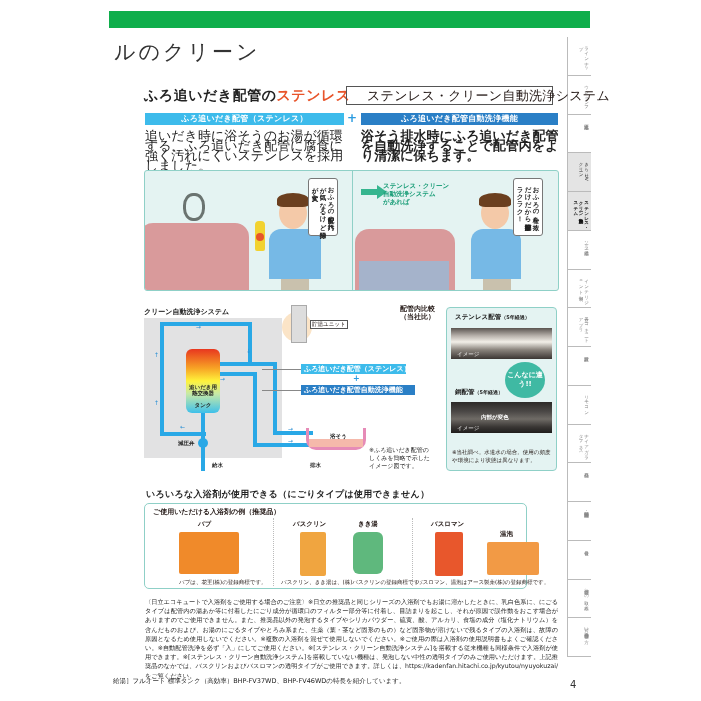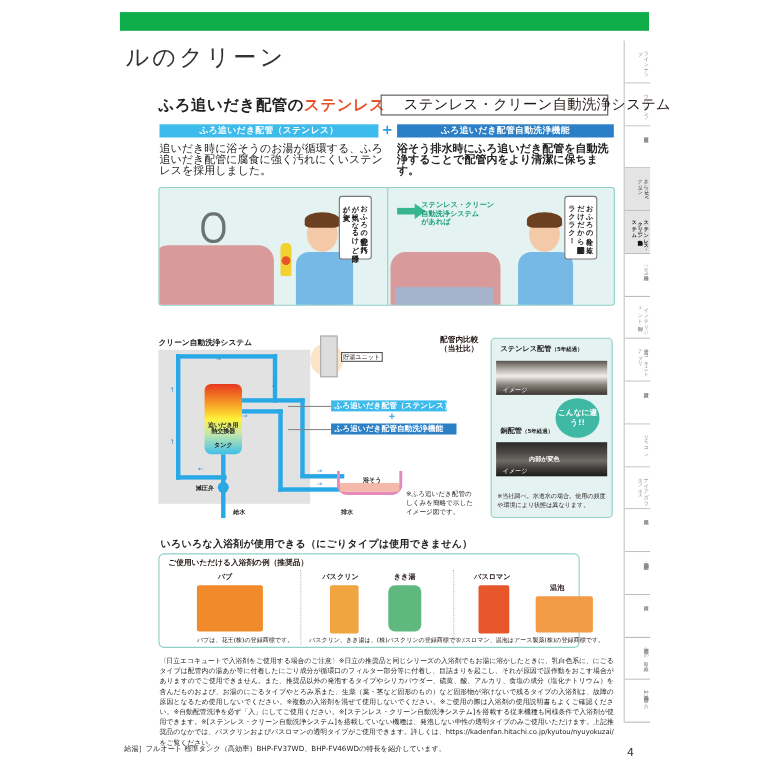--- a/index.html
+++ b/index.html
@@ -19,26 +19,26 @@
 
   
   .headline { position: absolute; left: 144px; top: 87px; font-size: 14px; font-weight: bold; color: #222; letter-spacing: 0.5px; white-space: nowrap; }
   .headline .accent { color: #e8542a; }
   .headline-box { position: absolute; left: 346px; top: 86px; width: 207px; height: 19px; border: 1px solid #555; font-size: 13px; padding: 0 20px; line-height: 17px; white-space: nowrap; letter-spacing: 0.3px; }
 
   .feature-bar { position: absolute; top: 113px; height: 12px; color: #fff; font-size: 8px; font-weight: bold; text-align: center; line-height: 12px; letter-spacing: 0.3px; }
   .feature-bar.left { left: 145px; width: 199px; background: #3dbbeb; }
   .feature-bar.right { left: 361px; width: 197px; background: #2a7fc6; }
   .plus { position: absolute; left: 347px; top: 111px; font-size: 12px; color: #2a9be0; font-weight: bold; }
-  .feature-desc { position: absolute; top: 131px; font-size: 10px; line-height: 10px; color: #222; }
+  .feature-desc { position: absolute; top: 131px; font-size: 13px; line-height: 10px; color: #222; }
   .feature-desc.left { left: 145px; width: 205px; }
   .feature-desc.right { left: 361px; width: 200px; font-weight: bold; }
 
   
-  .illus { position: absolute; left: 144px; top: 170px; width: 415px; height: 108px; border: 1px solid #8fd0c7; border-radius: 3px; background: #e4f3f2; overflow: hidden; }
+  .illus { position: absolute; left: 144px; top: 170px; width: 415px; height: 121px; border: 1px solid #8fd0c7; border-radius: 3px; background: #e4f3f2; overflow: hidden; }
   .illus .divider { position: absolute; left: 207px; top: 0; width: 1px; height: 121px; background: #8fd0c7; }
   .tub { position: absolute; background: #d99a9b; border-radius: 14px 14px 0 0; }
   .water { position: absolute; background: #9bb7d3; opacity: 0.85; }
   .person-body { position: absolute; background: #76b9e6; border-radius: 12px 12px 0 0; }
   .person-head { position: absolute; background: #f4c9a8; border-radius: 50%; }
   .person-hair { position: absolute; background: #6b3f1f; border-radius: 50% 50% 20% 20%; }
   .person-legs { position: absolute; background: #c9c1ad; }
   .bubble { position: absolute; background: #fff; border: 1px solid #777; border-radius: 3px; writing-mode: vertical-rl; font-size: 6.5px; font-weight: bold; line-height: 8px; padding: 3px 2px; color: #222; }
   .dirt { position: absolute; width: 22px; height: 28px; border: 3px solid #6a7370; border-radius: 45%; }
   .bottle { position: absolute; width: 10px; height: 30px; background: #f2d230; border-radius: 4px 4px 2px 2px; }

